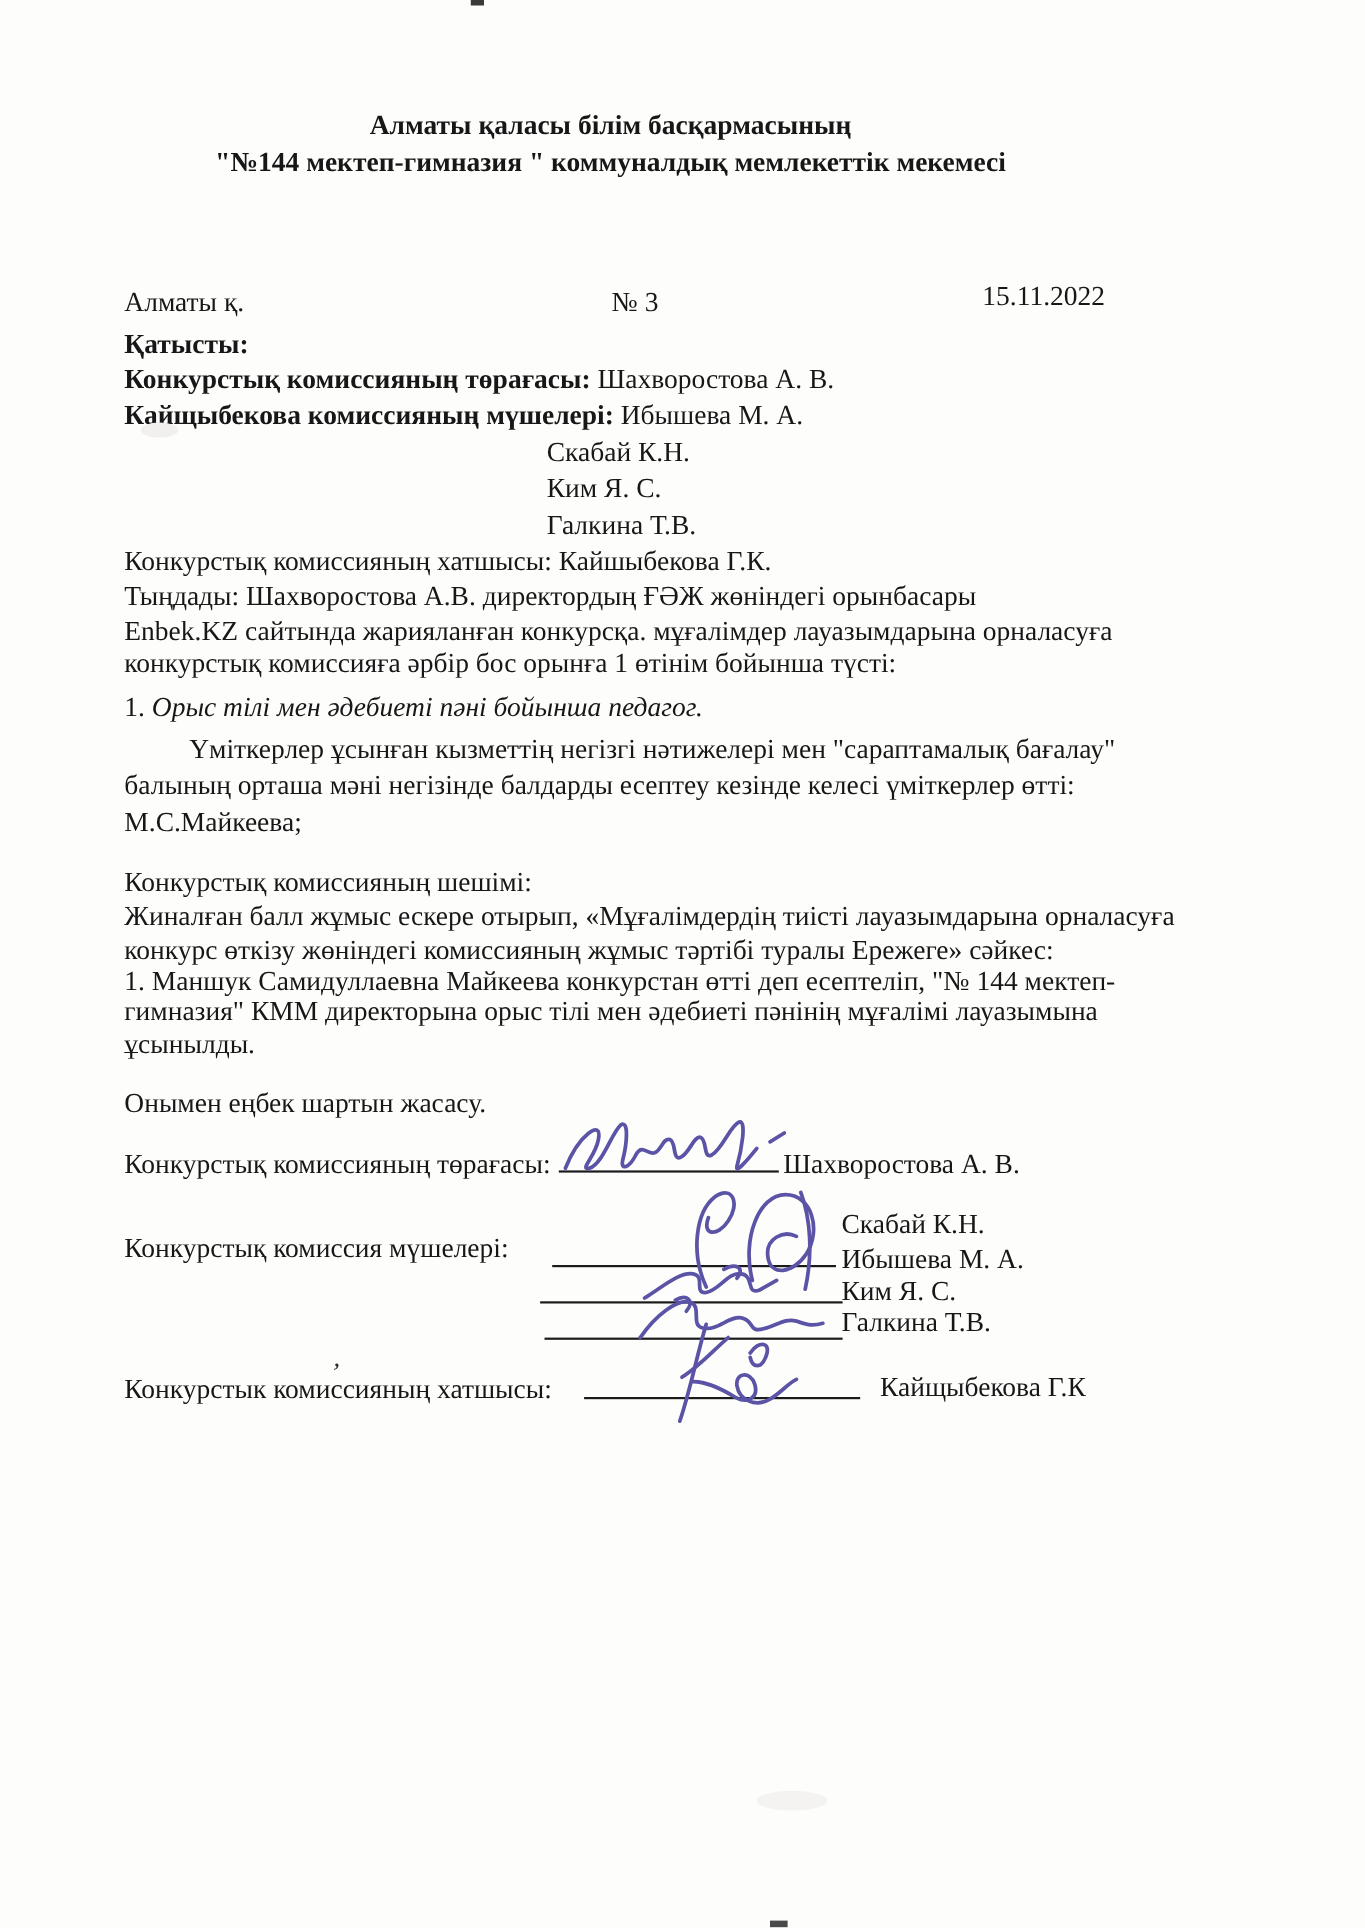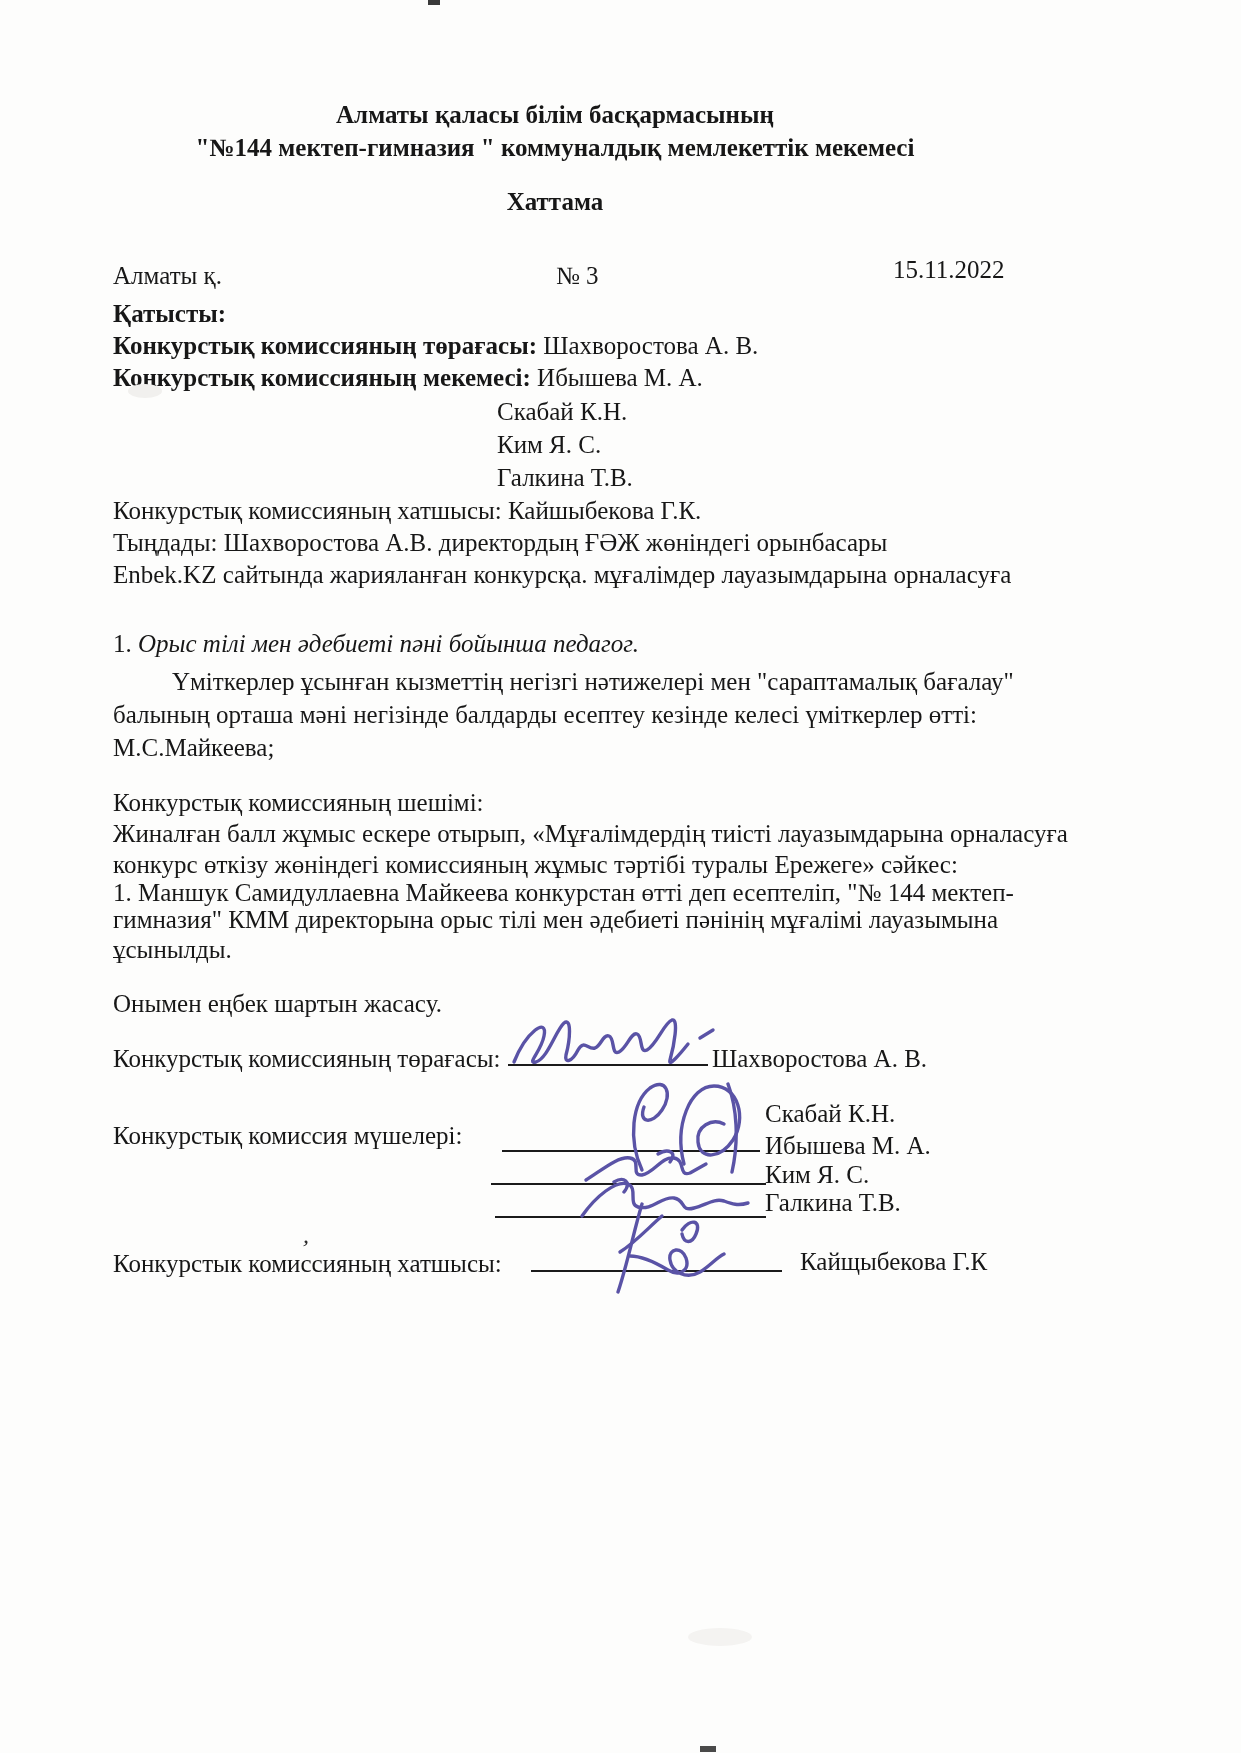--- a/index.html
+++ b/index.html
@@ -26,46 +26,46 @@
   .speck{position:absolute;}
   .smudge{position:absolute;border-radius:50%;}
 </style>
 </head>
 <body>
 
 <div class="page">
 
   <div class="line center b" style="top:101px">Алматы қаласы білім басқармасының</div>
   <div class="line center b" style="top:134px">"№144 мектеп-гимназия " коммуналдық мемлекеттік мекемесі</div>
-  <div class="line center b" style="top:188px">Хаттама</div>
 
   <div class="line" style="top:262px">Алматы қ.</div>
   <div class="line" style="top:262px;left:556px">№ 3</div>
   <div class="line" style="top:256px;left:893px">15.11.2022</div>
 
   <div class="line b" style="top:300px">Қатысты:</div>
 
   <div class="line" style="top:332px">
     <span class="b">Конкурстық комиссияның төрағасы:</span>
     <span>Шахворостова А. В.</span>
   </div>
 
   <div class="line" style="top:364px">
-    <span class="b">Конкурстық комиссияның мекемесі:</span>
+    <span class="b">Кайщыбекова комиссияның мүшелері:</span>
     <span>Ибышева М. А.</span>
   </div>
 
   <div class="line" style="top:398px;left:497px">Скабай К.Н.</div>
   <div class="line" style="top:431px;left:497px">Ким Я. С.</div>
   <div class="line" style="top:464px;left:497px">Галкина Т.В.</div>
 
   <div class="line" style="top:497px">Конкурстық комиссияның хатшысы: Кайшыбекова Г.К.</div>
 
   <div class="line" style="top:529px">Тыңдады: Шахворостова А.В. директордың ҒӘЖ жөніндегі орынбасары</div>
   <div class="line" style="top:561px">Enbek.KZ  сайтында жарияланған конкурсқа. мұғалімдер лауазымдарына орналасуға</div>
+  <div class="line" style="top:590px">конкурстық комиссияға әрбір бос орынға 1 өтінім бойынша түсті:</div>
 
   <div class="line" style="top:630px">
     <span>1.</span>
     <span class="i">Орыс тілі мен әдебиеті пәні бойынша педагог.</span>
   </div>
 
   <div class="line" style="top:668px;left:172px">Үміткерлер ұсынған кызметтің негізгі нәтижелері мен "сараптамалық бағалау"</div>
   <div class="line" style="top:701px">балының орташа мәні негізінде балдарды есептеу кезінде келесі үміткерлер өтті:</div>
   <div class="line" style="top:734px">М.С.Майкеева;</div>
 

